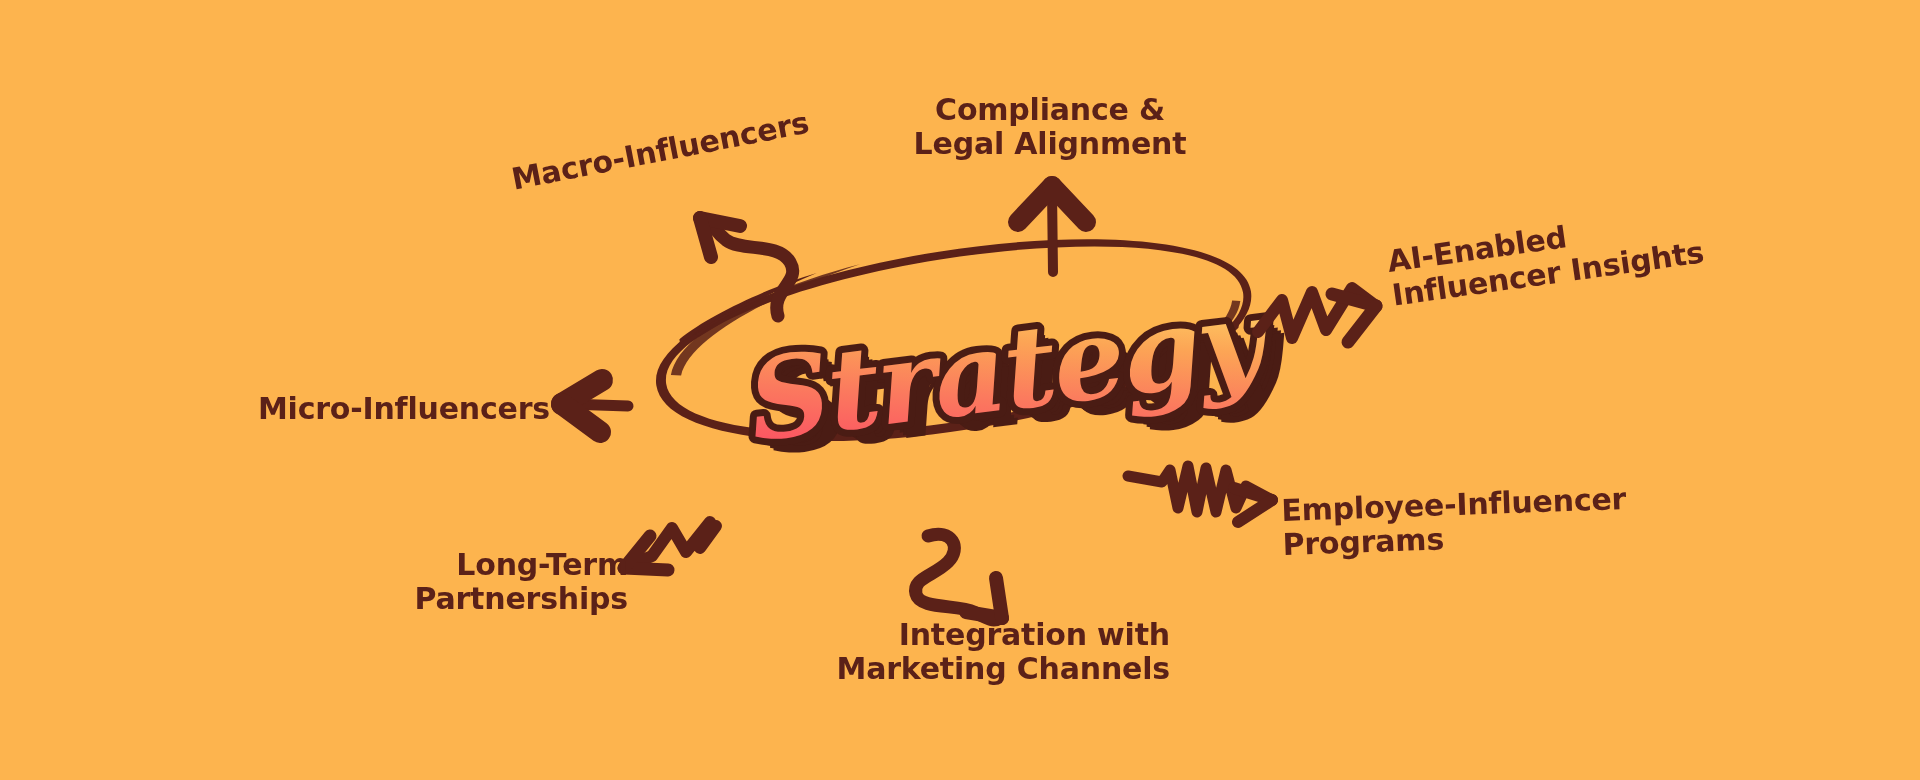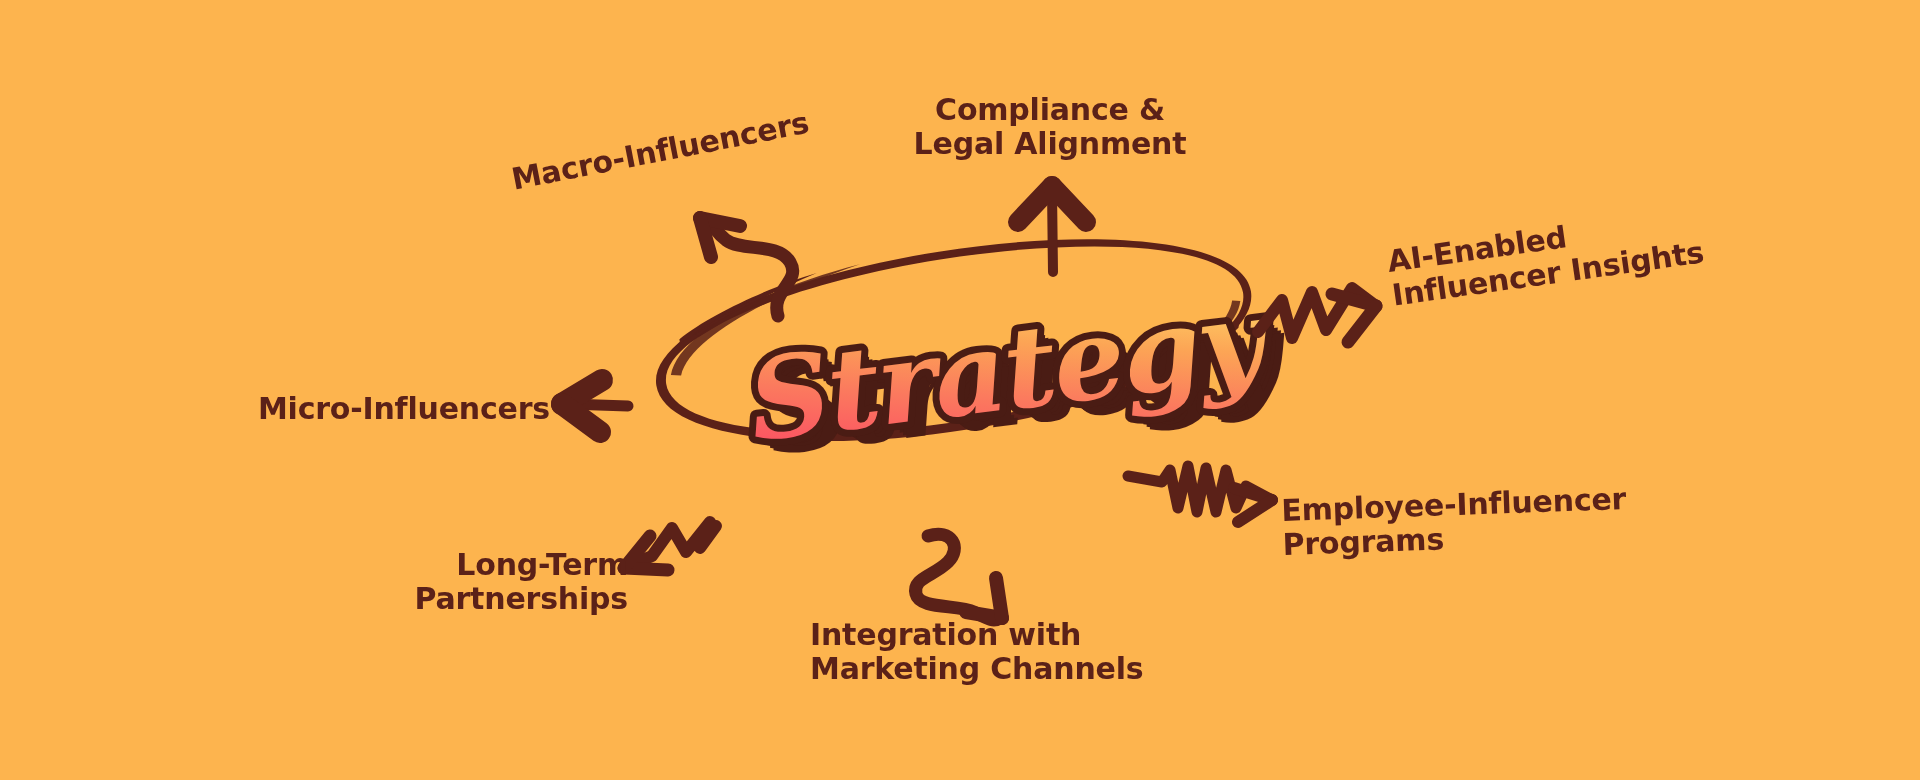--- a/index.html
+++ b/index.html
@@ -46,21 +46,21 @@
     transform-origin: left center;
   }
   #lbl-employee {
     left: 1282px; top: 494px; width: 360px;
     text-align: left;
     transform: rotate(-2deg);
     transform-origin: left center;
   }
   #lbl-integration {
     left: 810px; top: 618px; width: 360px;
-    text-align: left;
+    text-align: right;
   }
   #lbl-longterm {
     left: 378px; top: 548px; width: 250px;
     text-align: right;
   }
   #lbl-micro {
     left: 250px; top: 392px; width: 300px;
     text-align: right;
   }
 

